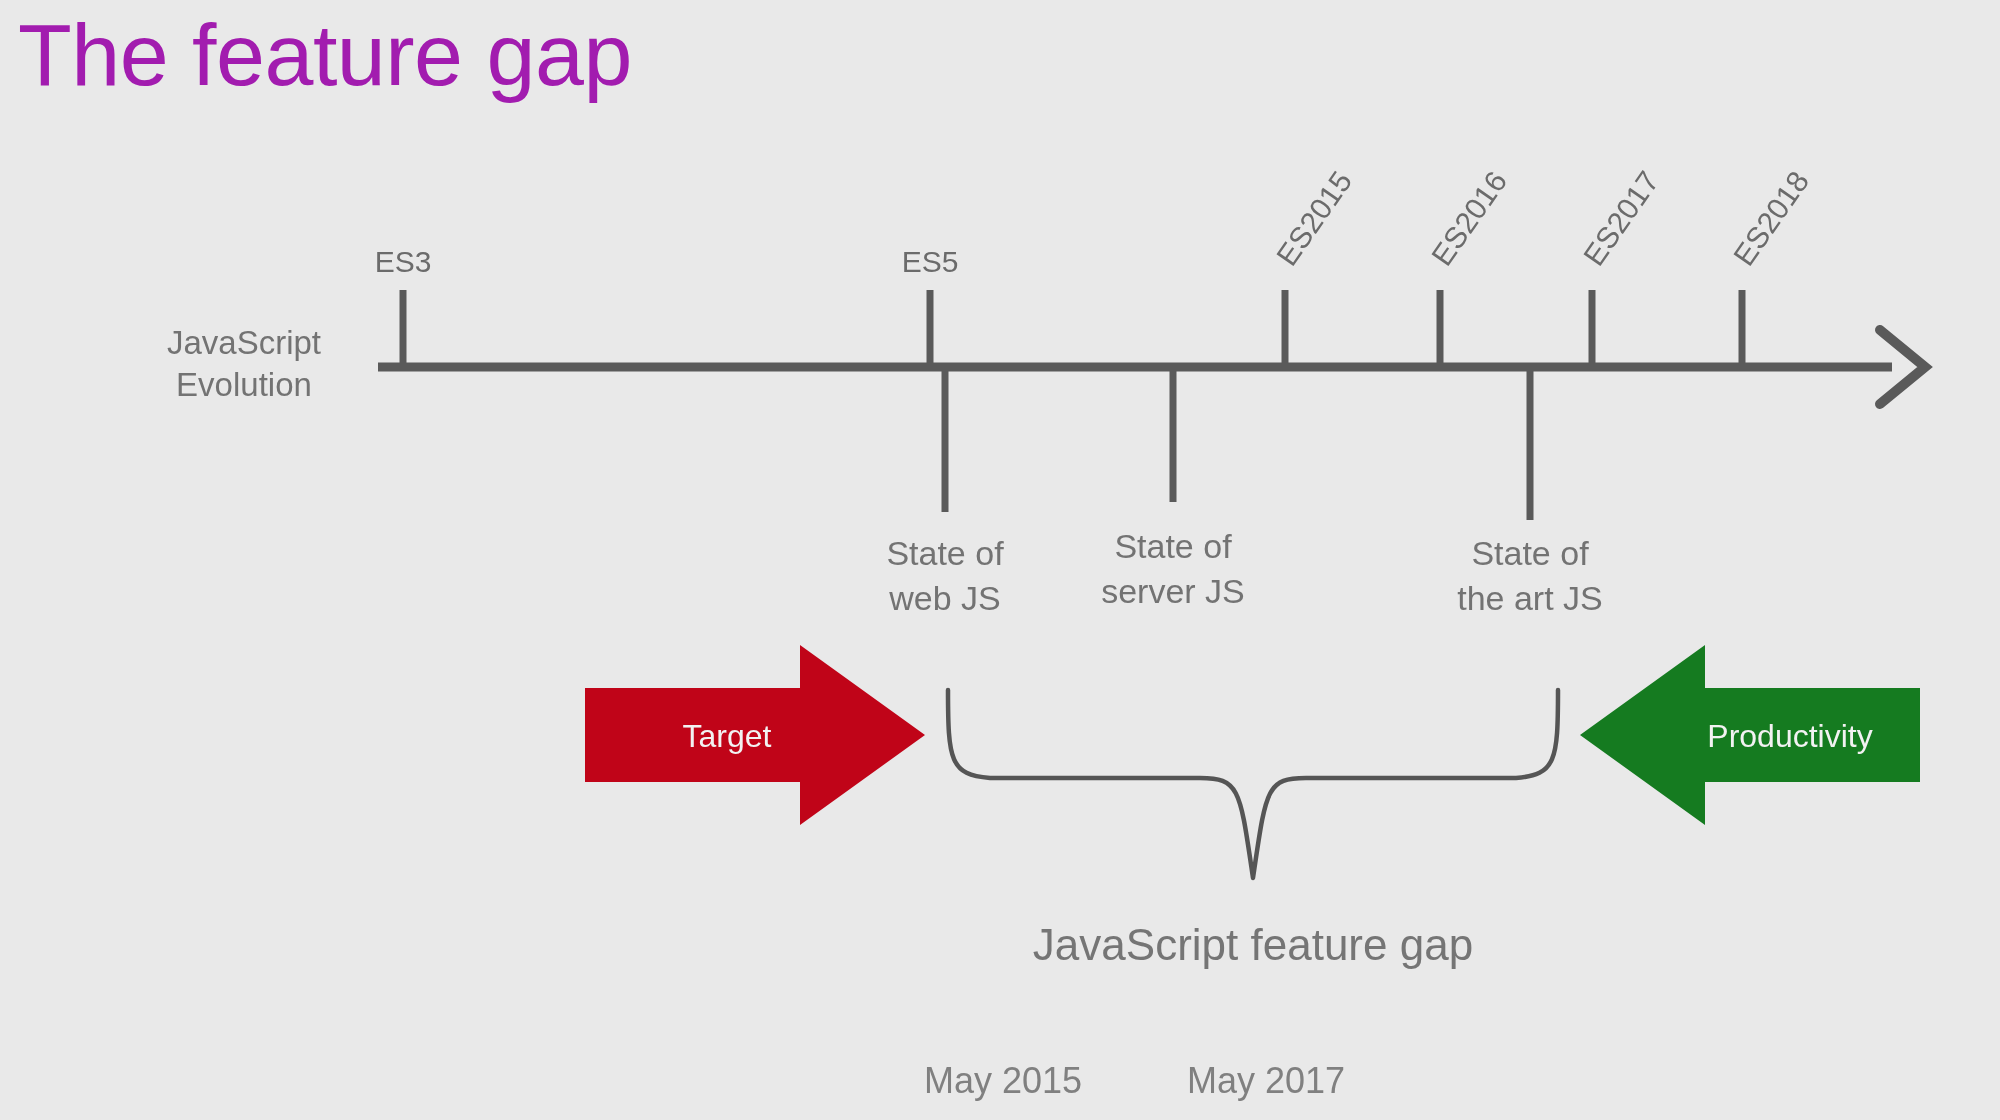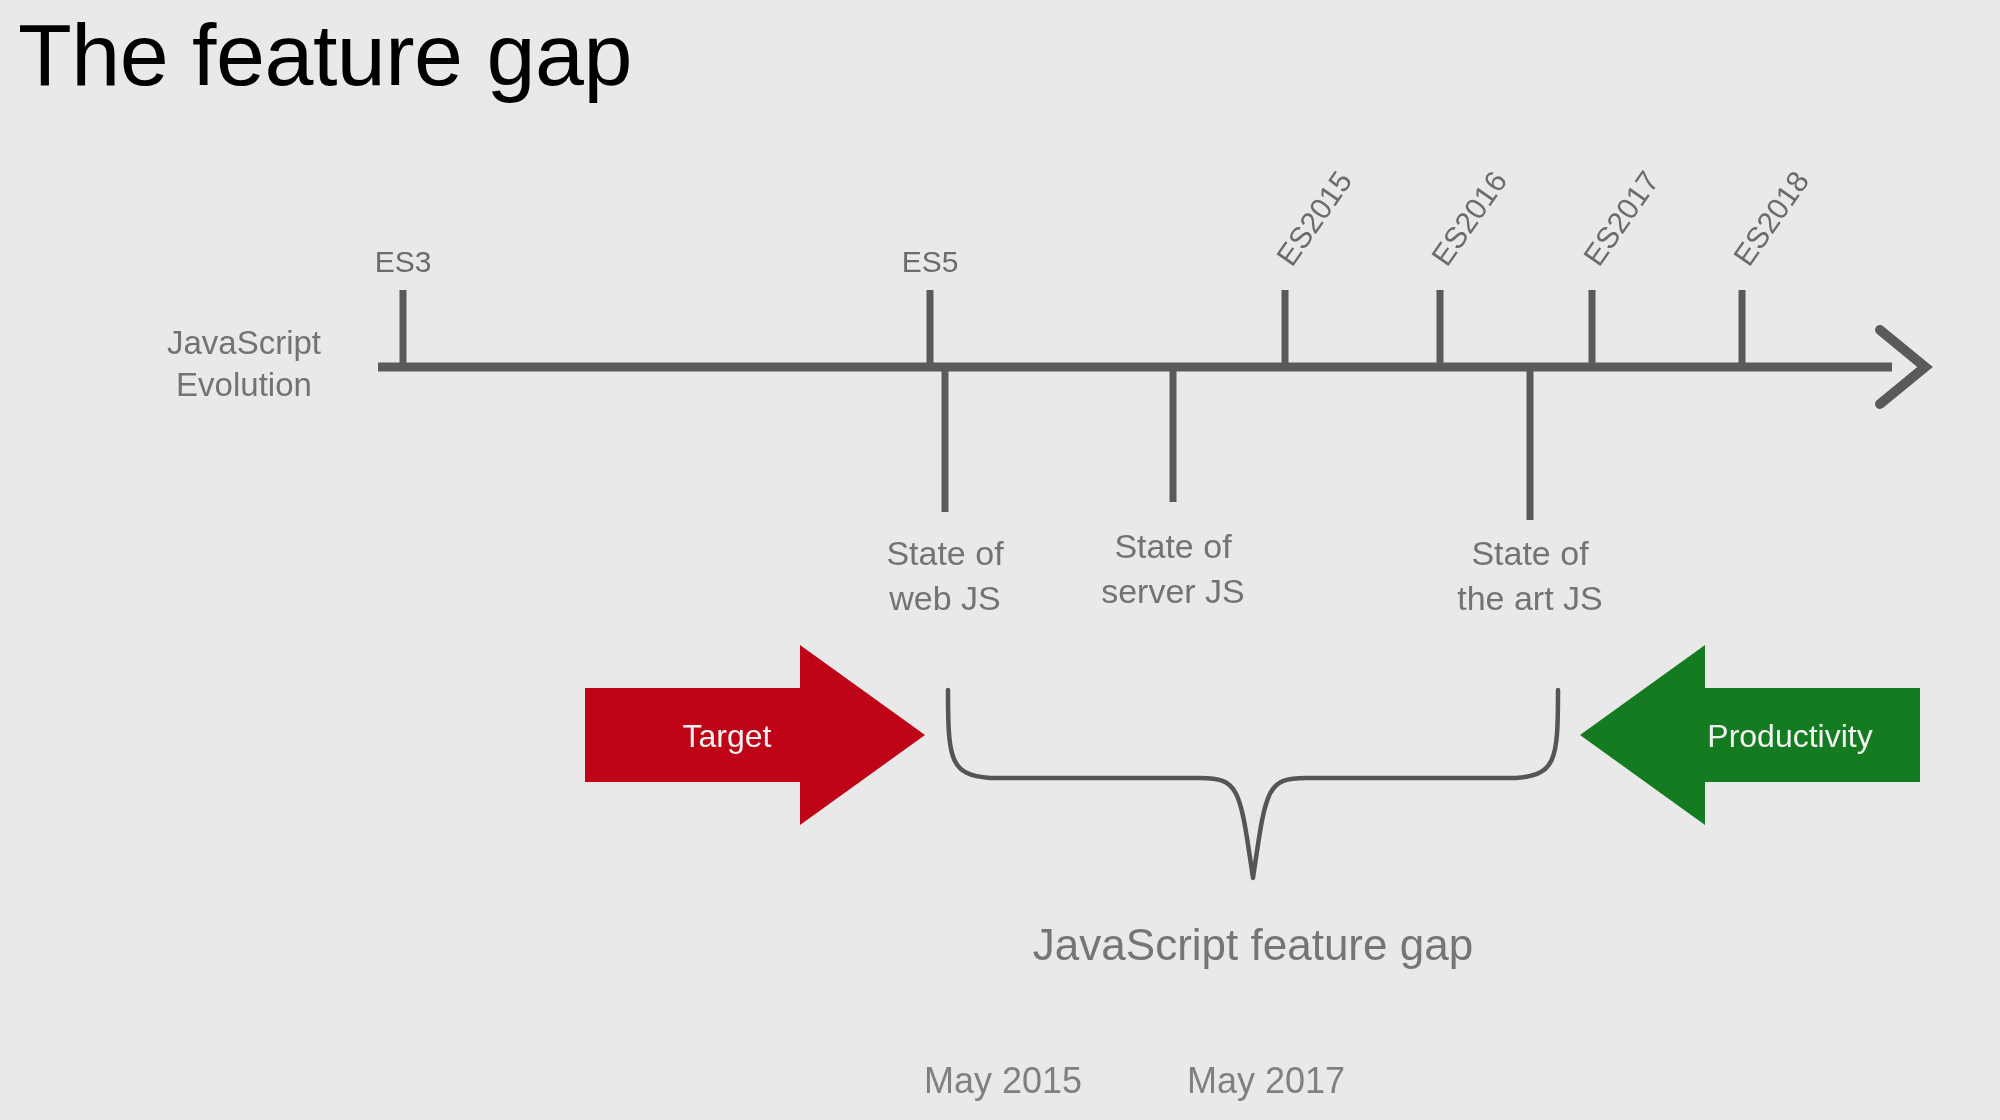--- a/index.html
+++ b/index.html
@@ -22,21 +22,21 @@
     width: 2000px;
     height: 1120px;
     background: #E9E9E9;
   }
   #slide-title {
     position: absolute;
     left: 18px;
     top: 6px;
     font-size: 88px;
     font-weight: 300;
-    color: #000000;
+    color: #a21caf;
     letter-spacing: -0.5px;
     line-height: 1.12;
     white-space: nowrap;
   }
   .svg-layer {
     position: absolute;
     left: 0; top: 0;
     width: 2000px;
     height: 1120px;
   }

